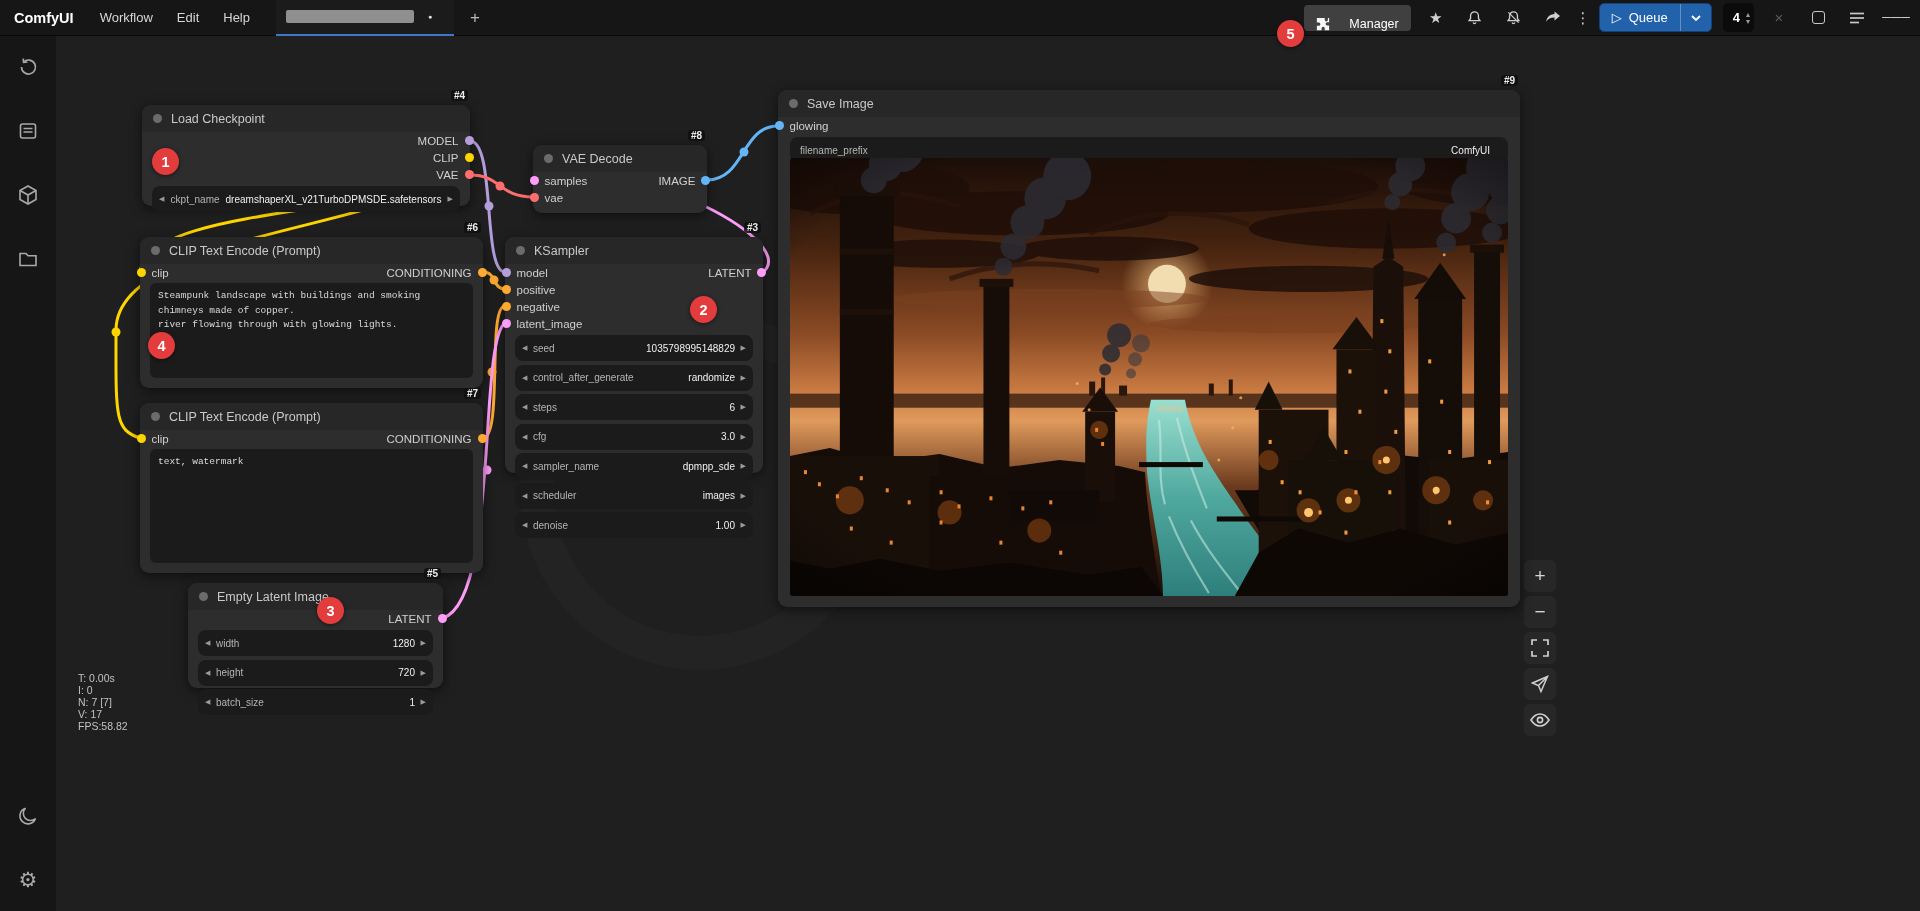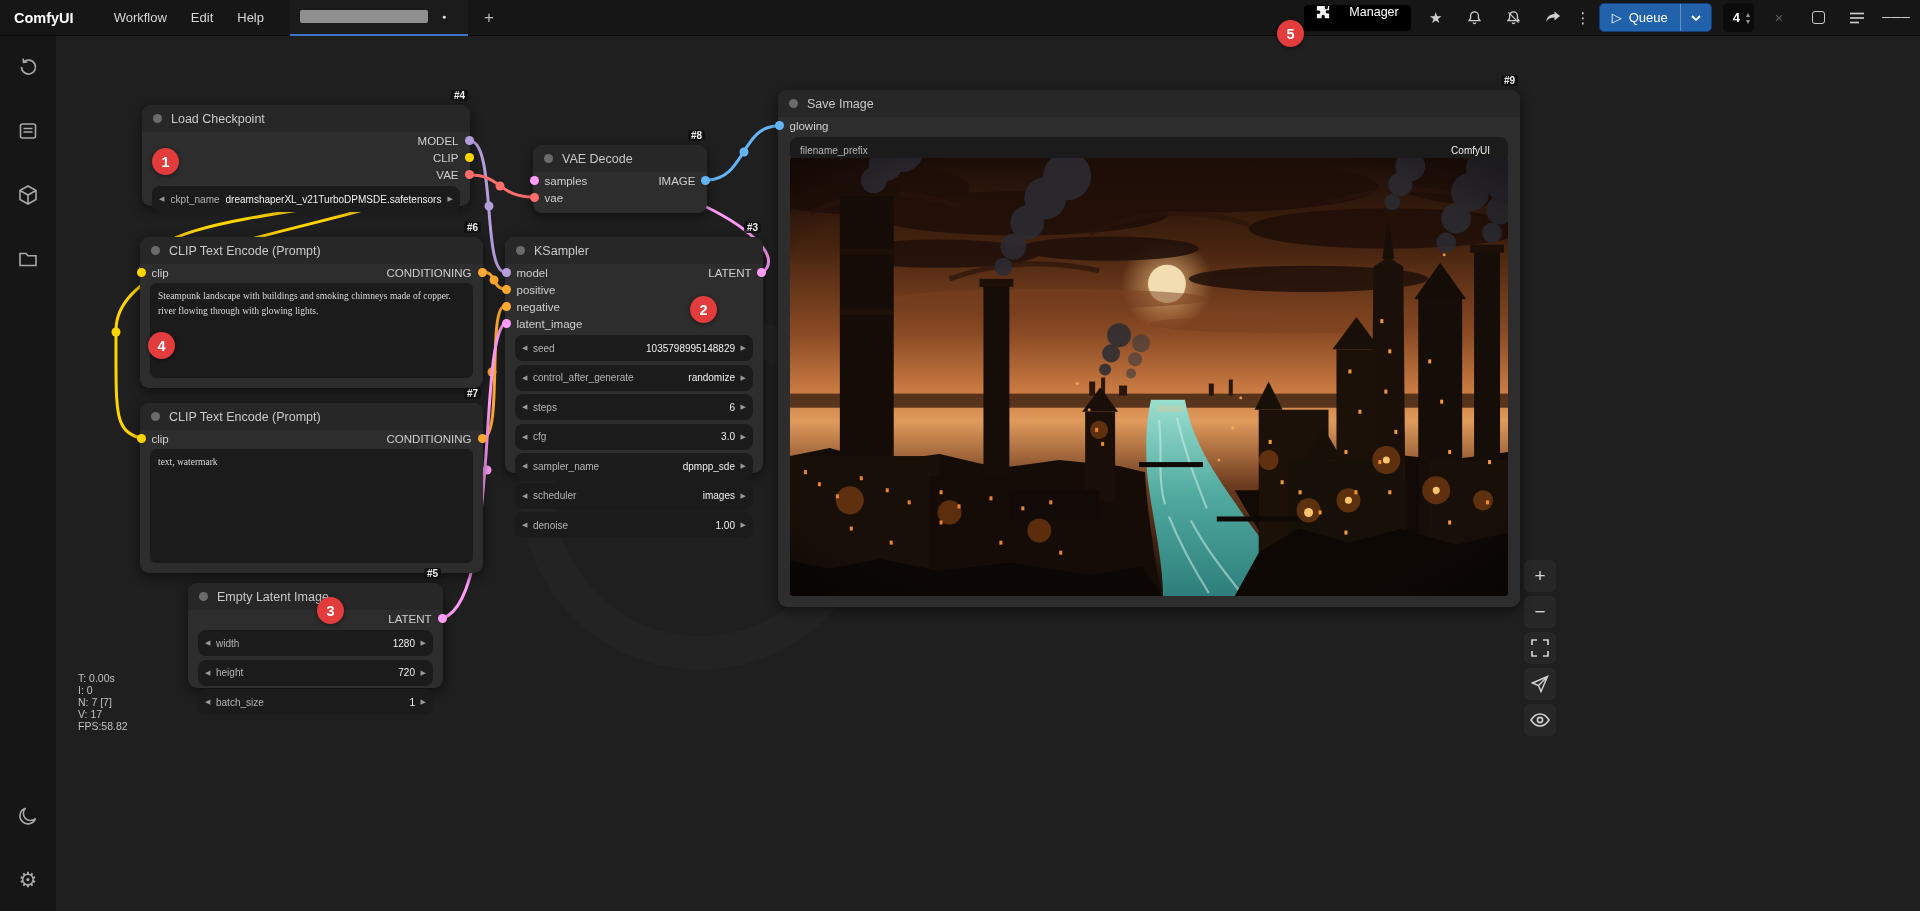--- a/index.html
+++ b/index.html
@@ -2,28 +2,28 @@
 <html><head>
 <meta charset="utf-8">
 <style>
   *{margin:0;padding:0;box-sizing:border-box}
   html,body{width:1920px;height:911px;overflow:hidden}
   body{background:#1f1f1f;font-family:"Liberation Sans",sans-serif;color:#ddd;position:relative}
 
   
   .topbar{position:absolute;top:0;left:0;width:1920px;height:36px;background:#161616;border-bottom:1px solid #0a0a0a;display:flex;align-items:center;z-index:50}
   .logo{font-weight:bold;font-size:14.5px;color:#fff;margin-left:14px}
-  .menus{display:flex;gap:24px;margin-left:40px;font-size:13px;color:#d6d6d6}
+  .menus{display:flex;gap:24px;margin-left:26px;font-size:13px;color:#d6d6d6}
   .menus span{cursor:default}
   .tab{margin-left:26px;height:36px;width:178px;display:flex;align-items:center;padding:0 10px;border-bottom:2px solid #3f76c8;background:#1b1b1b}
   .tabname{width:128px;height:13px;background:#8f8f8f;border-radius:2px;filter:blur(.6px)}
   .unsaved{font-size:7px;color:#e3e3e3;margin-left:14px}
   .newtab{margin-left:8px;font-size:17px;color:#b9b9b9;background:none;border:none;width:26px;height:26px}
   .tbright{margin-left:auto;display:flex;align-items:center;gap:11px;margin-right:10px}
-  .btn-blue{display:flex;align-items:flex-start;gap:19px;background:#000000;color:#fff;border:none;border-radius:4px;height:26px;padding:0 12px;font-size:12.5px}
+  .btn-blue{display:flex;align-items:flex-end;gap:19px;background:#404040;color:#fff;border:none;border-radius:4px;height:26px;padding:0 12px;font-size:12.5px}
   .iconbtn{width:28px;height:28px;display:flex;align-items:center;justify-content:center;background:none;border:none;color:#cfcfcf;font-size:15px}
   .iconbtn.dim{color:#5d5d5d}
   .queuebtn{display:flex;align-items:stretch;background:#2262aa;border:1px solid #14417a;border-radius:5px;height:29px;overflow:hidden}
   .queuemain{display:flex;align-items:center;gap:7px;padding:0 12px;color:#fff;font-size:13px;background:none;border:none}
   .queuediv{width:1px;background:rgba(255,255,255,.3)}
   .queuechev{display:flex;align-items:center;padding:0 9px;background:none;border:none}
   .batch{display:flex;align-items:center;background:#0b0b0b;border-radius:5px;height:29px;padding:0 4px 0 10px;gap:6px}
   .batchval{font-size:13px;font-weight:bold;color:#fff}
   .steppers{display:flex;flex-direction:column;line-height:7px;font-size:8px;color:#9a9a9a}
   .steppers span{background:none;border:none;cursor:default}
@@ -56,21 +56,21 @@
   .c-model{background:#b39ddb}.c-clip{background:#ffd500}.c-vae{background:#ff6e6e}
   .c-cond{background:#ffa931}.c-latent{background:#ff9cf9}.c-image{background:#64b5f6}
   .wstack{display:flex;flex-direction:column;gap:3.5px;padding-top:3px}
   .widget{position:relative;height:26px;background:#1b1b1b;border-radius:8px;margin:0 10px;display:flex;align-items:center;padding:0 18px;font-size:10px;color:#c8c8c8}
   .warr{position:absolute;left:7px;top:50%;transform:translateY(-50%);font-size:7px;color:#9a9a9a}
   .warr.right{left:auto;right:7px}
   .wname{color:#b5b5b5;white-space:nowrap}
   .wval{margin-left:auto;color:#f0f0f0;white-space:nowrap}
   .widget.centered{justify-content:center;gap:6px}
   .widget.centered .wval{margin-left:0}
-  .ntext{position:absolute;left:10px;right:10px;top:46px;bottom:10px;background:#1b1b1b;border-radius:6px;padding:6px 8px;font-family:Liberation Serif, serif;font-size:9.5px;line-height:1.55;color:#dadada;white-space:pre-wrap}
+  .ntext{position:absolute;left:10px;right:10px;top:46px;bottom:10px;background:#1b1b1b;border-radius:6px;padding:6px 8px;font-family:Liberation Mono, monospace;font-size:9.5px;line-height:1.55;color:#dadada;white-space:pre-wrap}
   .preview{position:absolute;left:12px;right:12px;top:68px;bottom:11px;border-radius:4px;overflow:hidden;background:#000}
   .preview svg{display:block;width:100%;height:100%}
 
   
   .badge{position:absolute;width:27px;height:27px;border-radius:50%;background:#e23c3c;color:#fff;font-weight:bold;font-size:14.5px;display:flex;align-items:center;justify-content:center;z-index:70;box-shadow:0 1px 4px rgba(0,0,0,.5)}
   .stats{position:absolute;left:78px;top:672px;font-size:10.5px;line-height:12px;color:#c2c2c2;z-index:6}
   .cctrl{position:absolute;left:1524px;top:560px;display:flex;flex-direction:column;gap:4px;z-index:30}
   .cbtn{width:32px;height:32px;display:flex;align-items:center;justify-content:center;color:#d5d5d5;background:rgba(255,255,255,.04);border:none;border-radius:6px;font-size:19px}
 </style>
 </head>

